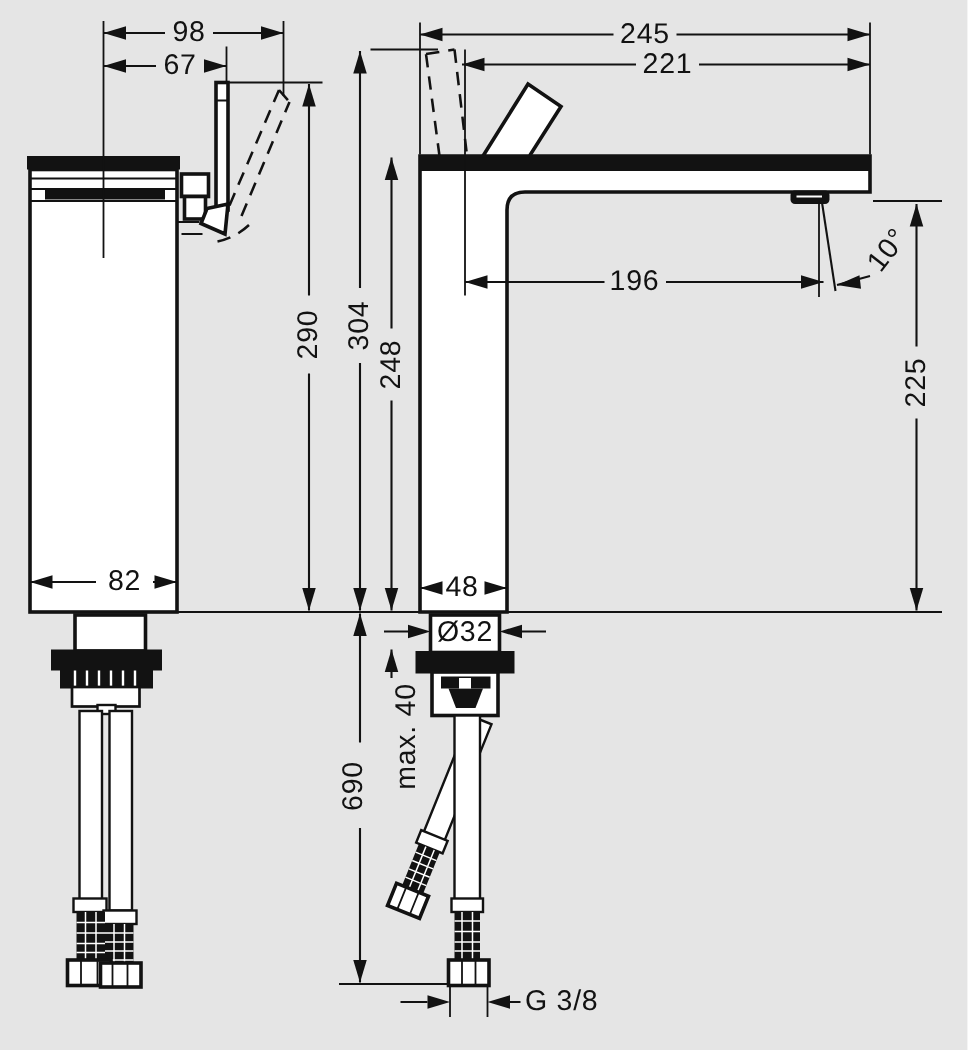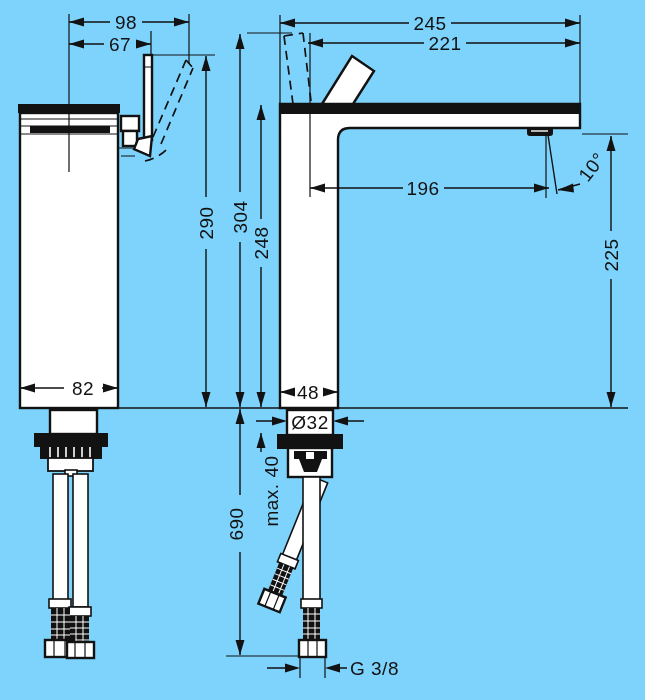--- a/index.html
+++ b/index.html
@@ -1,16 +1,16 @@
 <!DOCTYPE html>
 <html><head>
 <meta charset="utf-8">
 <style>
   html,body{margin:0;padding:0;background:#ffffff;}
-  .stage{position:relative;width:645px;height:700px;background:#7dd3fc;overflow:hidden;
+  .stage{position:relative;width:645px;height:700px;background:#e5e5e5;overflow:hidden;
          font-family:"Liberation Sans", sans-serif;}
   svg{display:block;}
   .outline{fill:#ffffff;stroke:#121212;stroke-width:2.4;stroke-linejoin:miter;}
   .thin{stroke:#121212;stroke-width:1.2;fill:none;}
   .dim{stroke:#121212;stroke-width:1.4;fill:none;}
   .dash{stroke:#121212;stroke-width:1.7;fill:none;stroke-dasharray:9 6;}
   .blk{fill:#121212;stroke:none;}
   .wht{stroke:#ffffff;stroke-width:1.6;fill:none;}
   .arrow{fill:#121212;stroke:none;}
   text{fill:#121212;font-family:"Liberation Sans", sans-serif;font-size:19px;letter-spacing:0.5px;}

